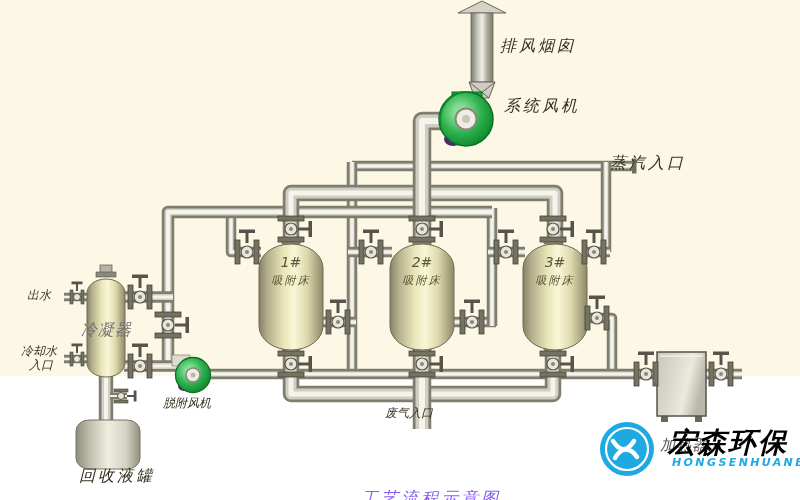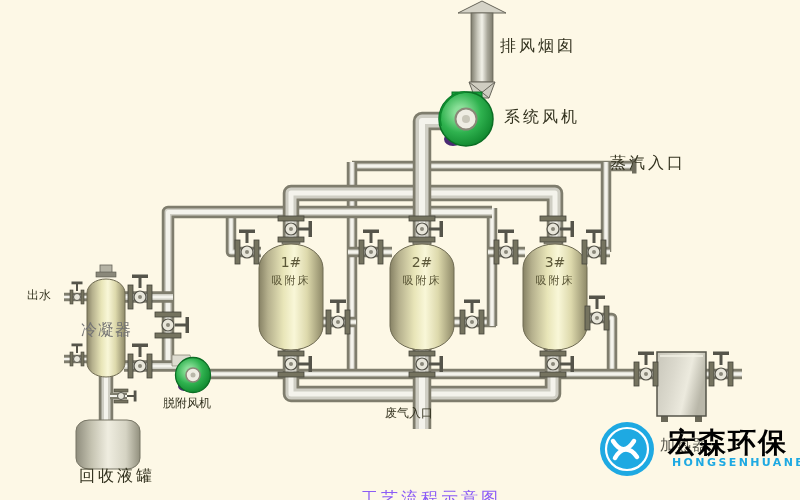--- a/index.html
+++ b/index.html
@@ -1,17 +1,17 @@
 <!DOCTYPE html>
 <html><head>
 <meta charset="utf-8">
 <style>
   html,body{margin:0;padding:0;}
   body{width:800px;height:500px;overflow:hidden;font-family:"DejaVu Sans",sans-serif;}
-  .stage{position:relative;width:800px;height:500px;background:#fdf8e6;}
+  .stage{position:relative;width:800px;height:376px;background:#fdf8e6;font-style:italic;}
   .stage svg{position:absolute;left:0;top:0;}
   .lbl{position:absolute;color:#33321f;font-size:12px;white-space:nowrap;line-height:1.2;}
   .lbl.big{font-size:16px;letter-spacing:3px;}
   .bed-label{position:absolute;width:64px;text-align:center;color:#5b5738;}
   .bed-id{font-size:14px;}
   .bed-name{font-size:11px;letter-spacing:2px;}
   .cond-label{position:absolute;color:#737373;font-size:16px;letter-spacing:1px;}
   .two-line span{display:block;}
   .two-line .l2{padding-left:8px;}
   .title{position:absolute;color:#8b5cf6;font-size:17px;letter-spacing:3px;border-bottom:1.5px solid #3a392a;padding-bottom:2px;margin-top:24px;}
@@ -252,24 +252,28 @@
 
   <g>
     <circle cx="627" cy="449" r="27" fill="#1ea9e2"></circle>
     <circle cx="627" cy="449" r="21" fill="none" stroke="#ffffff" stroke-width="2.2"></circle>
     <path d="M 613 441 C 620 452, 627 452, 634 441" fill="none" stroke="#ffffff" stroke-width="4.5" stroke-linecap="round"></path>
     <path d="M 615 458 C 621 447, 630 447, 637 457" fill="none" stroke="#ffffff" stroke-width="4.5" stroke-linecap="round"></path>
   </g>
 </svg>
 
   <div class="lbl big" style="left:500px;top:36px;">排风烟囱</div>
-  <div class="lbl big" style="left:504px;top:107px;">系统风机</div>
+  <div class="lbl big" style="left:504px;top:96px;">系统风机</div>
   <div class="lbl big" style="left:610px;top:153px;">蒸汽入口</div>
   <div class="lbl" style="left:27px;top:288px;">出水</div>
   <div class="cond-label" style="left:81px;top:320px;">冷凝器</div>
+  <div class="lbl two-line" style="left:21px;top:344px;">
+    <span>冷却水</span>
+    <span class="l2">入口</span>
+  </div>
   <div class="lbl" style="left:163px;top:396px;">脱附风机</div>
   <div class="lbl big" style="left:79px;top:466px;">回收液罐</div>
   <div class="lbl" style="left:385px;top:406px;">废气入口</div>
   <div class="title" style="left:361px;top:463px;">工艺流程示意图</div>
   <div class="heater-lbl" style="left:660px;top:436px;">加热器</div>
 
   <div class="bed-label bed-id" style="left:259px;top:254px;">1#</div>
   <div class="bed-label bed-name" style="left:259px;top:273px;">吸附床</div>
   <div class="bed-label bed-id" style="left:390px;top:254px;">2#</div>
   <div class="bed-label bed-name" style="left:390px;top:273px;">吸附床</div>

